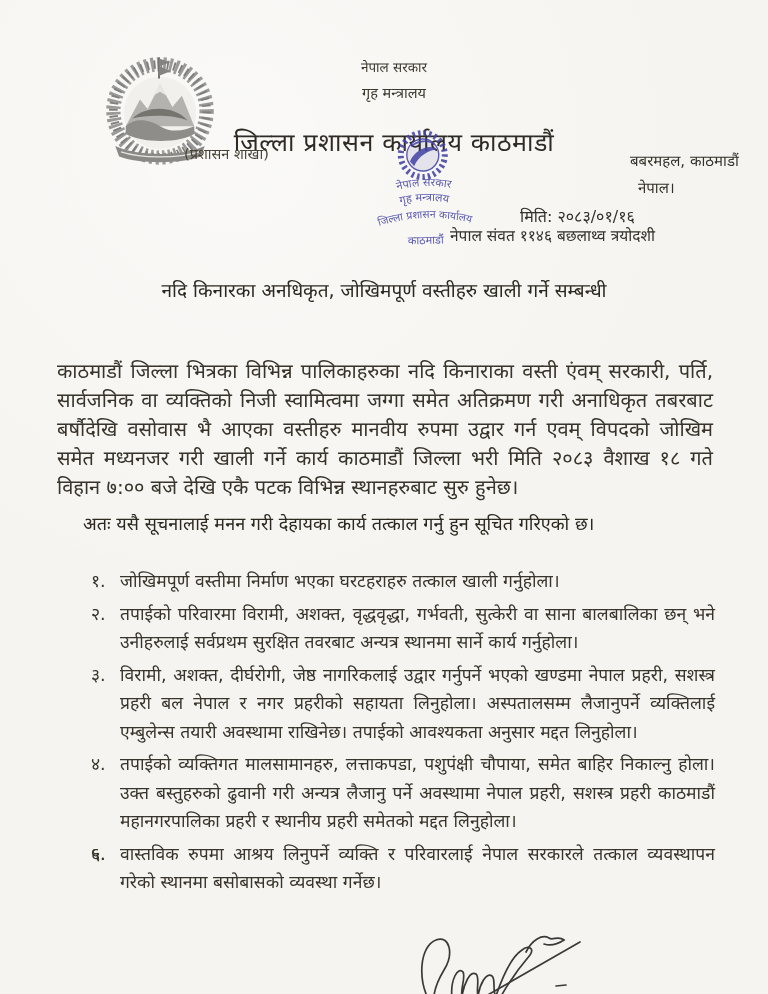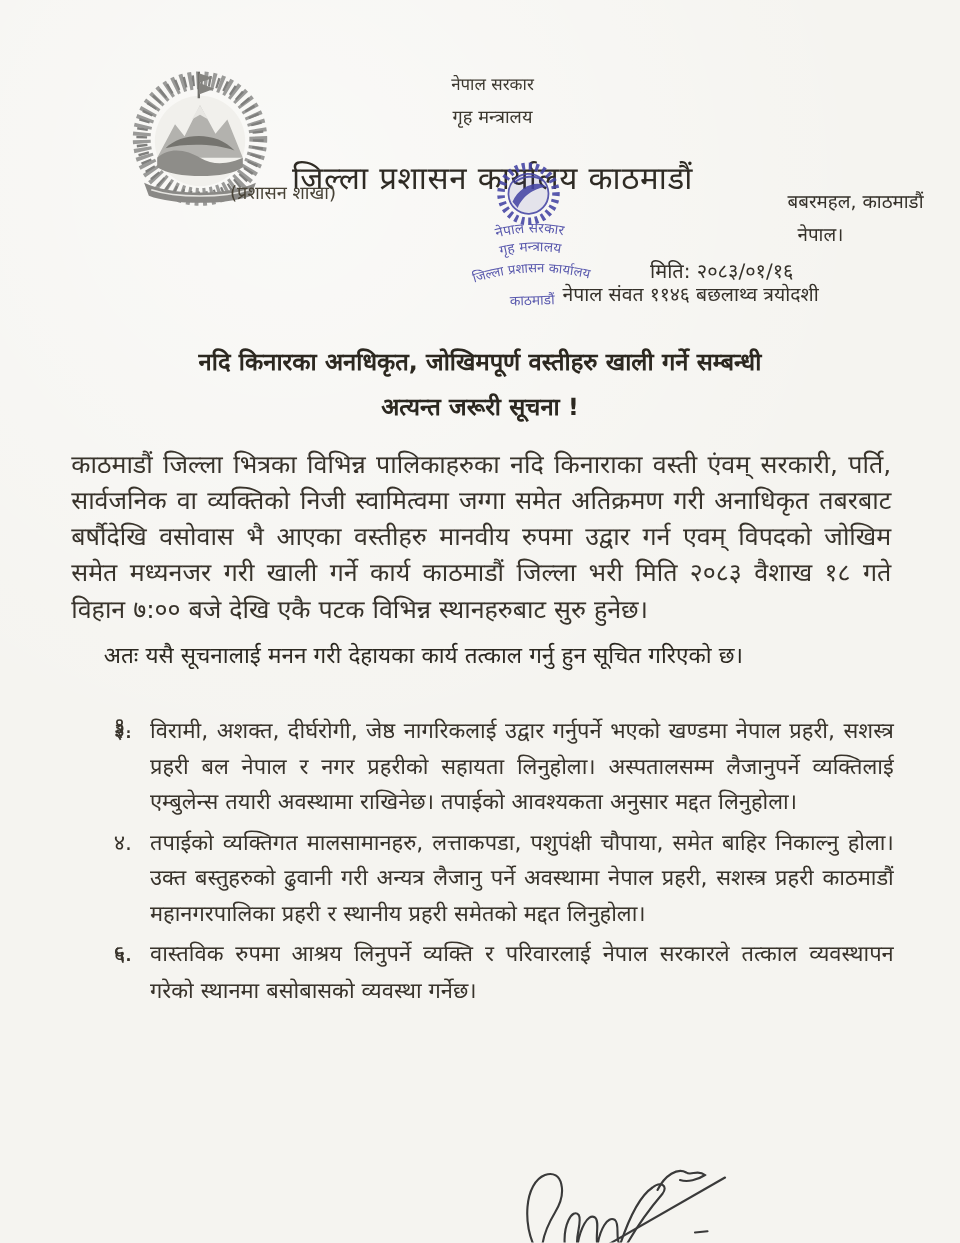--- a/index.html
+++ b/index.html
@@ -22,21 +22,21 @@
   .hdr-min{font-size:14.5px;margin-top:6px;color:#3c382f;}
   .hdr-office{font-size:25px;margin-top:22px;color:#2f2b24;letter-spacing:.5px;white-space:nowrap;}
   .hdr-branch{position:absolute;left:184px;top:143px;width:420px;text-align:left;font-size:14.5px;color:#474236;}
   .stamp{position:absolute;left:353px;top:128px;width:142px;height:124px;opacity:.88;transform:rotate(-2deg);}
   .addr1{position:absolute;left:592px;top:150px;font-size:15px;white-space:nowrap;margin-left:38px;}
   .addr2{position:absolute;left:638px;top:177px;font-size:15px;white-space:nowrap;}
   .miti{position:absolute;left:520px;top:205px;font-size:16px;white-space:nowrap;}
   .samvat{position:absolute;left:450px;top:224px;font-size:15.5px;white-space:nowrap;}
   
   .title{position:absolute;left:40px;top:272px;width:688px;text-align:center;
-         font-weight:bold;font-size:19px;color:#2c2820;line-height:36px;}
+         font-weight:normal;font-size:19px;color:#2c2820;line-height:36px;}
   
   .intro{position:absolute;left:57px;top:357px;width:656px;
          font-size:20px;line-height:29px;text-align:justify;color:#38332b;}
   .directive{position:absolute;left:57px;top:511px;width:656px;
          font-size:18px;font-weight:normal;color:#2c2820;text-indent:26px;}
   .list{position:absolute;left:57px;top:567px;width:658px;}
   .item{position:relative;padding-left:63px;text-align:justify;
         font-size:17.5px;line-height:28.5px;color:#38332b;margin-bottom:4px;}
   .item .num{position:absolute;left:34px;top:0;}
   
@@ -97,33 +97,34 @@
     </g>
   </svg>
 
   <div class="addr1">बबरमहल, काठमाडौं</div>
   <div class="addr2">नेपाल।</div>
   <div class="miti">मिति: २०८३/०१/१६</div>
   <div class="samvat">नेपाल संवत ११४६ बछलाथ्व त्रयोदशी</div>
 
   <div class="title">
     <div>नदि किनारका अनधिकृत, जोखिमपूर्ण वस्तीहरु खाली गर्ने सम्बन्धी</div>
-    <div>अत्यन्त जरूरी सूचना !</div>
   </div>
 
   <div class="intro">काठमाडौं जिल्ला भित्रका विभिन्न पालिकाहरुका नदि किनाराका वस्ती एंवम् सरकारी, पर्ति, सार्वजनिक वा व्यक्तिको निजी स्वामित्वमा जग्गा समेत अतिक्रमण गरी अनाधिकृत तबरबाट बर्षौदेखि वसोवास भै आएका वस्तीहरु मानवीय रुपमा उद्वार गर्न एवम् विपदको जोखिम समेत मध्यनजर गरी खाली गर्ने कार्य काठमाडौं जिल्ला भरी मिति २०८३ वैशाख १८ गते विहान ७:०० बजे देखि एकै पटक विभिन्न स्थानहरुबाट सुरु हुनेछ।</div>
 
   <div class="directive">अतः यसै सूचनालाई मनन गरी देहायका कार्य तत्काल गर्नु हुन सूचित गरिएको छ।</div>
 
   <div class="list">
     <div class="item">
       <span class="num">१.</span>
+      <span>जोखिमपूर्ण वस्तीमा निर्माण भएका घरटहराहरु तत्काल खाली गर्नुहोला।</span>
     </div>
     <div class="item">
       <span class="num">२.</span>
+      <span>तपाईको परिवारमा विरामी, अशक्त, वृद्धवृद्धा, गर्भवती, सुत्केरी वा साना बालबालिका छन् भने उनीहरुलाई सर्वप्रथम सुरक्षित तवरबाट अन्यत्र स्थानमा सार्ने कार्य गर्नुहोला।</span>
     </div>
     <div class="item">
       <span class="num">३.</span>
       <span>विरामी, अशक्त, दीर्घरोगी, जेष्ठ नागरिकलाई उद्वार गर्नुपर्ने भएको खण्डमा नेपाल प्रहरी, सशस्त्र प्रहरी बल नेपाल र नगर प्रहरीको सहायता लिनुहोला। अस्पतालसम्म लैजानुपर्ने व्यक्तिलाई एम्बुलेन्स तयारी अवस्थामा राखिनेछ। तपाईको आवश्यकता अनुसार मद्दत लिनुहोला।</span>
     </div>
     <div class="item">
       <span class="num">४.</span>
       <span>तपाईको व्यक्तिगत मालसामानहरु, लत्ताकपडा, पशुपंक्षी चौपाया, समेत बाहिर निकाल्नु होला। उक्त बस्तुहरुको ढुवानी गरी अन्यत्र लैजानु पर्ने अवस्थामा नेपाल प्रहरी, सशस्त्र प्रहरी काठमाडौं महानगरपालिका प्रहरी र स्थानीय प्रहरी समेतको मद्दत लिनुहोला।</span>
     </div>
     <div class="item">

